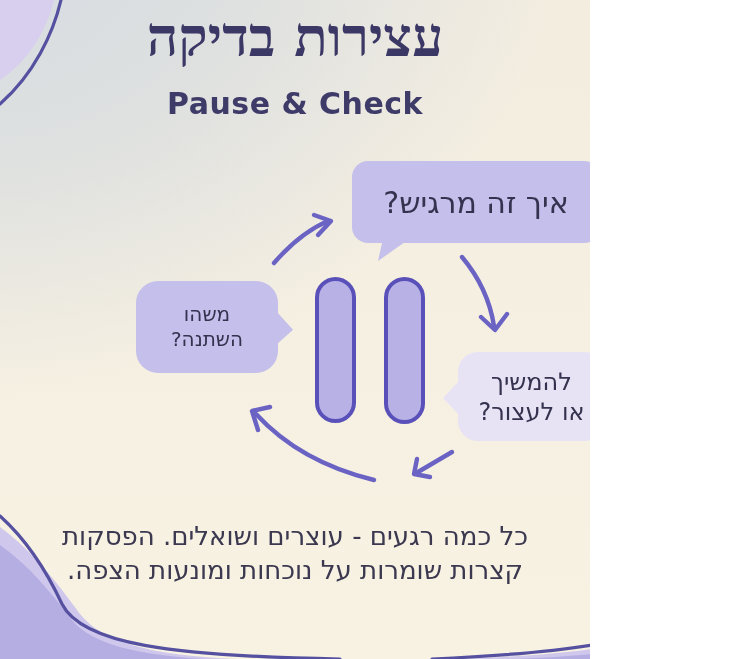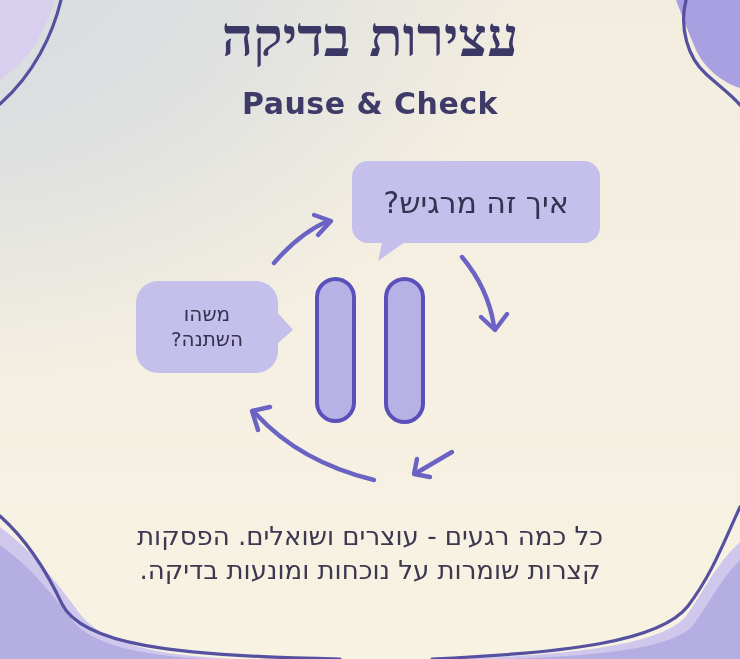--- a/index.html
+++ b/index.html
@@ -6,21 +6,21 @@
     --ink:#3c3866; --bubble-fill:#c4bfeb; --bubble-fill-light:#e7e3f5;
     --bubble-text:#35324f; --pause-fill:#b7b1e6; --pause-border:#5950b9;
     --arrow:#6b63c4; --corner-light:#d8cfee; --corner-medium:#a9a0e1;
     --corner-bottom:#b5aee3; --corner-halo:#cfc8ec; --outline:#55509f;
     --bg-cool:#d3dae2; --bg-cream:#f6f0e2;
   }
   *{margin:0;padding:0;box-sizing:border-box;}
   html,body{width:740px;height:659px;overflow:hidden;}
   body{font-family:"DejaVu Sans",sans-serif;}
   .canvas{
-    position:relative;width:740px;height:659px;overflow:hidden;
+    position:relative;width:590px;height:659px;overflow:hidden;
     background:
       radial-gradient(900px 720px at -6% -12%, var(--bg-cool) 0%, #dfe1e0 34%, rgba(246,240,226,0) 66%),
       linear-gradient(180deg,#f3ede0 0%, var(--bg-cream) 55%, #f8f2e3 100%);
   }
   svg.deco, svg.arrows{position:absolute;left:0;top:0;width:740px;height:659px;}
   .blob-light{fill:var(--corner-light);}
   .blob-medium{fill:var(--corner-medium);}
   .blob-bottom{fill:var(--corner-bottom);}
   .blob-halo{fill:var(--corner-halo);}
   .ink-curve{fill:none;stroke:var(--outline);stroke-width:3.2;stroke-linecap:round;}
@@ -98,22 +98,26 @@
     <polyline class="arrow-line" points="258,430 252,411 270,407"></polyline>
   </svg>
 
   <div class="bubble bubble-top">
     <span>איך זה מרגיש?</span>
   </div>
   <div class="bubble bubble-left">
     <span>משהו
 השתנה?</span>
   </div>
+  <div class="bubble bubble-br">
+    <span>להמשיך
+או לעצור?</span>
+  </div>
 
   <div class="pause">
     <div class="pause-bar left"></div>
     <div class="pause-bar right"></div>
   </div>
 
   <div class="footer">כל כמה רגעים - עוצרים ושואלים. הפסקות
-קצרות שומרות על נוכחות ומונעות בדיקה.</div>
+קצרות שומרות על נוכחות ומונעות הצפה.</div>
 
 </div>
 
 </body></html>

